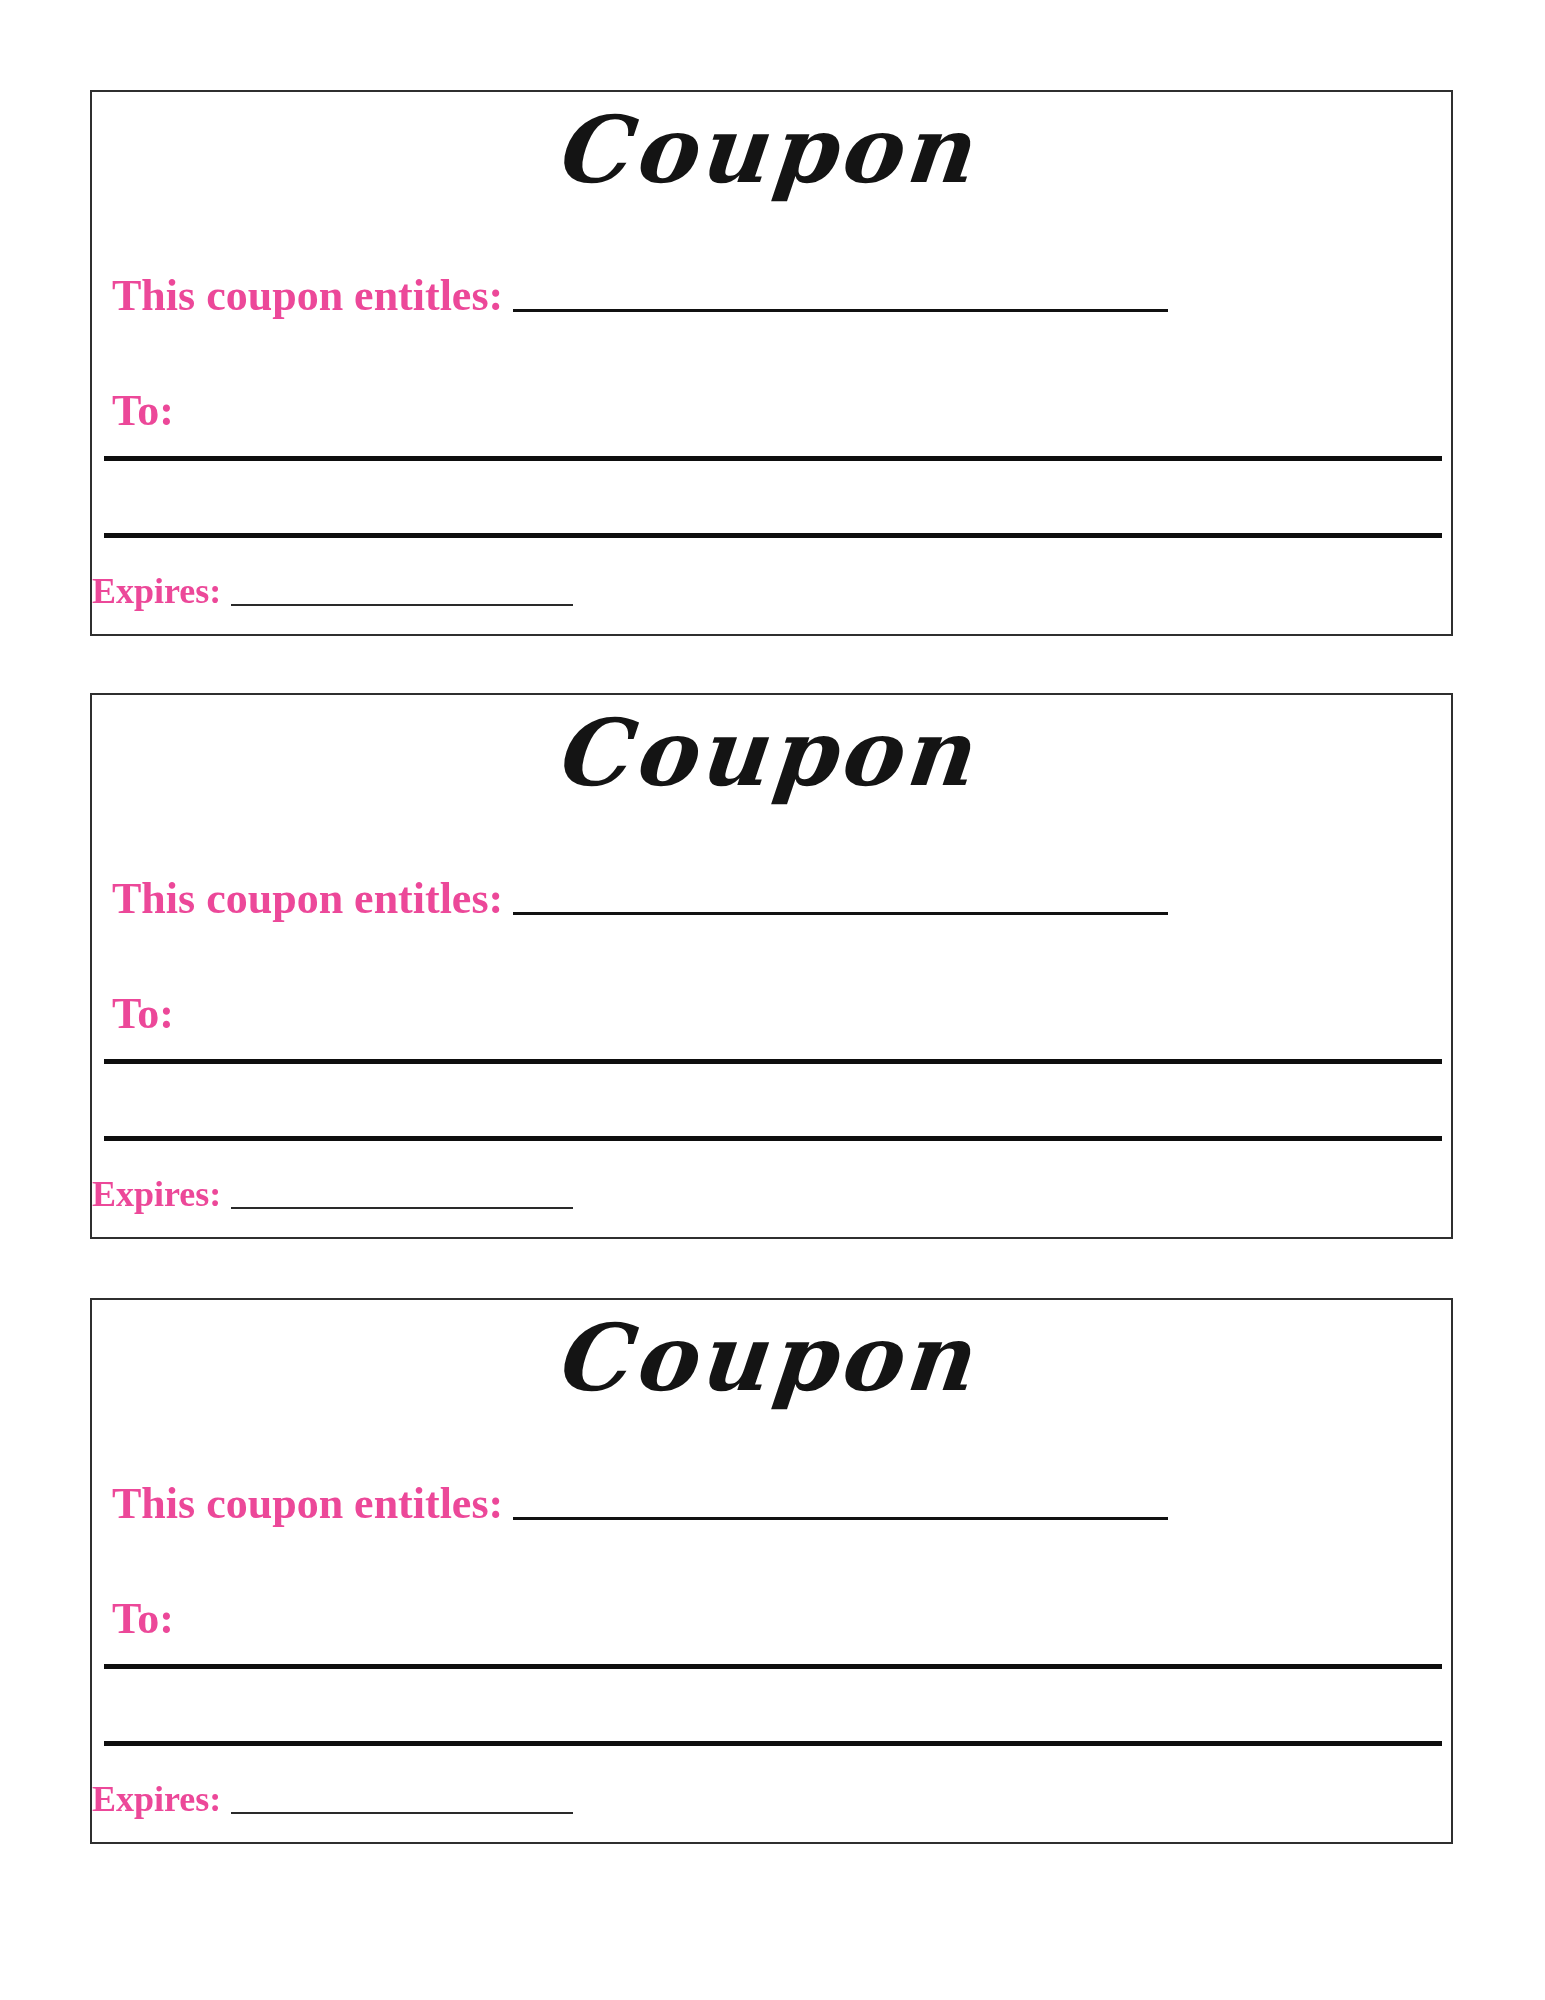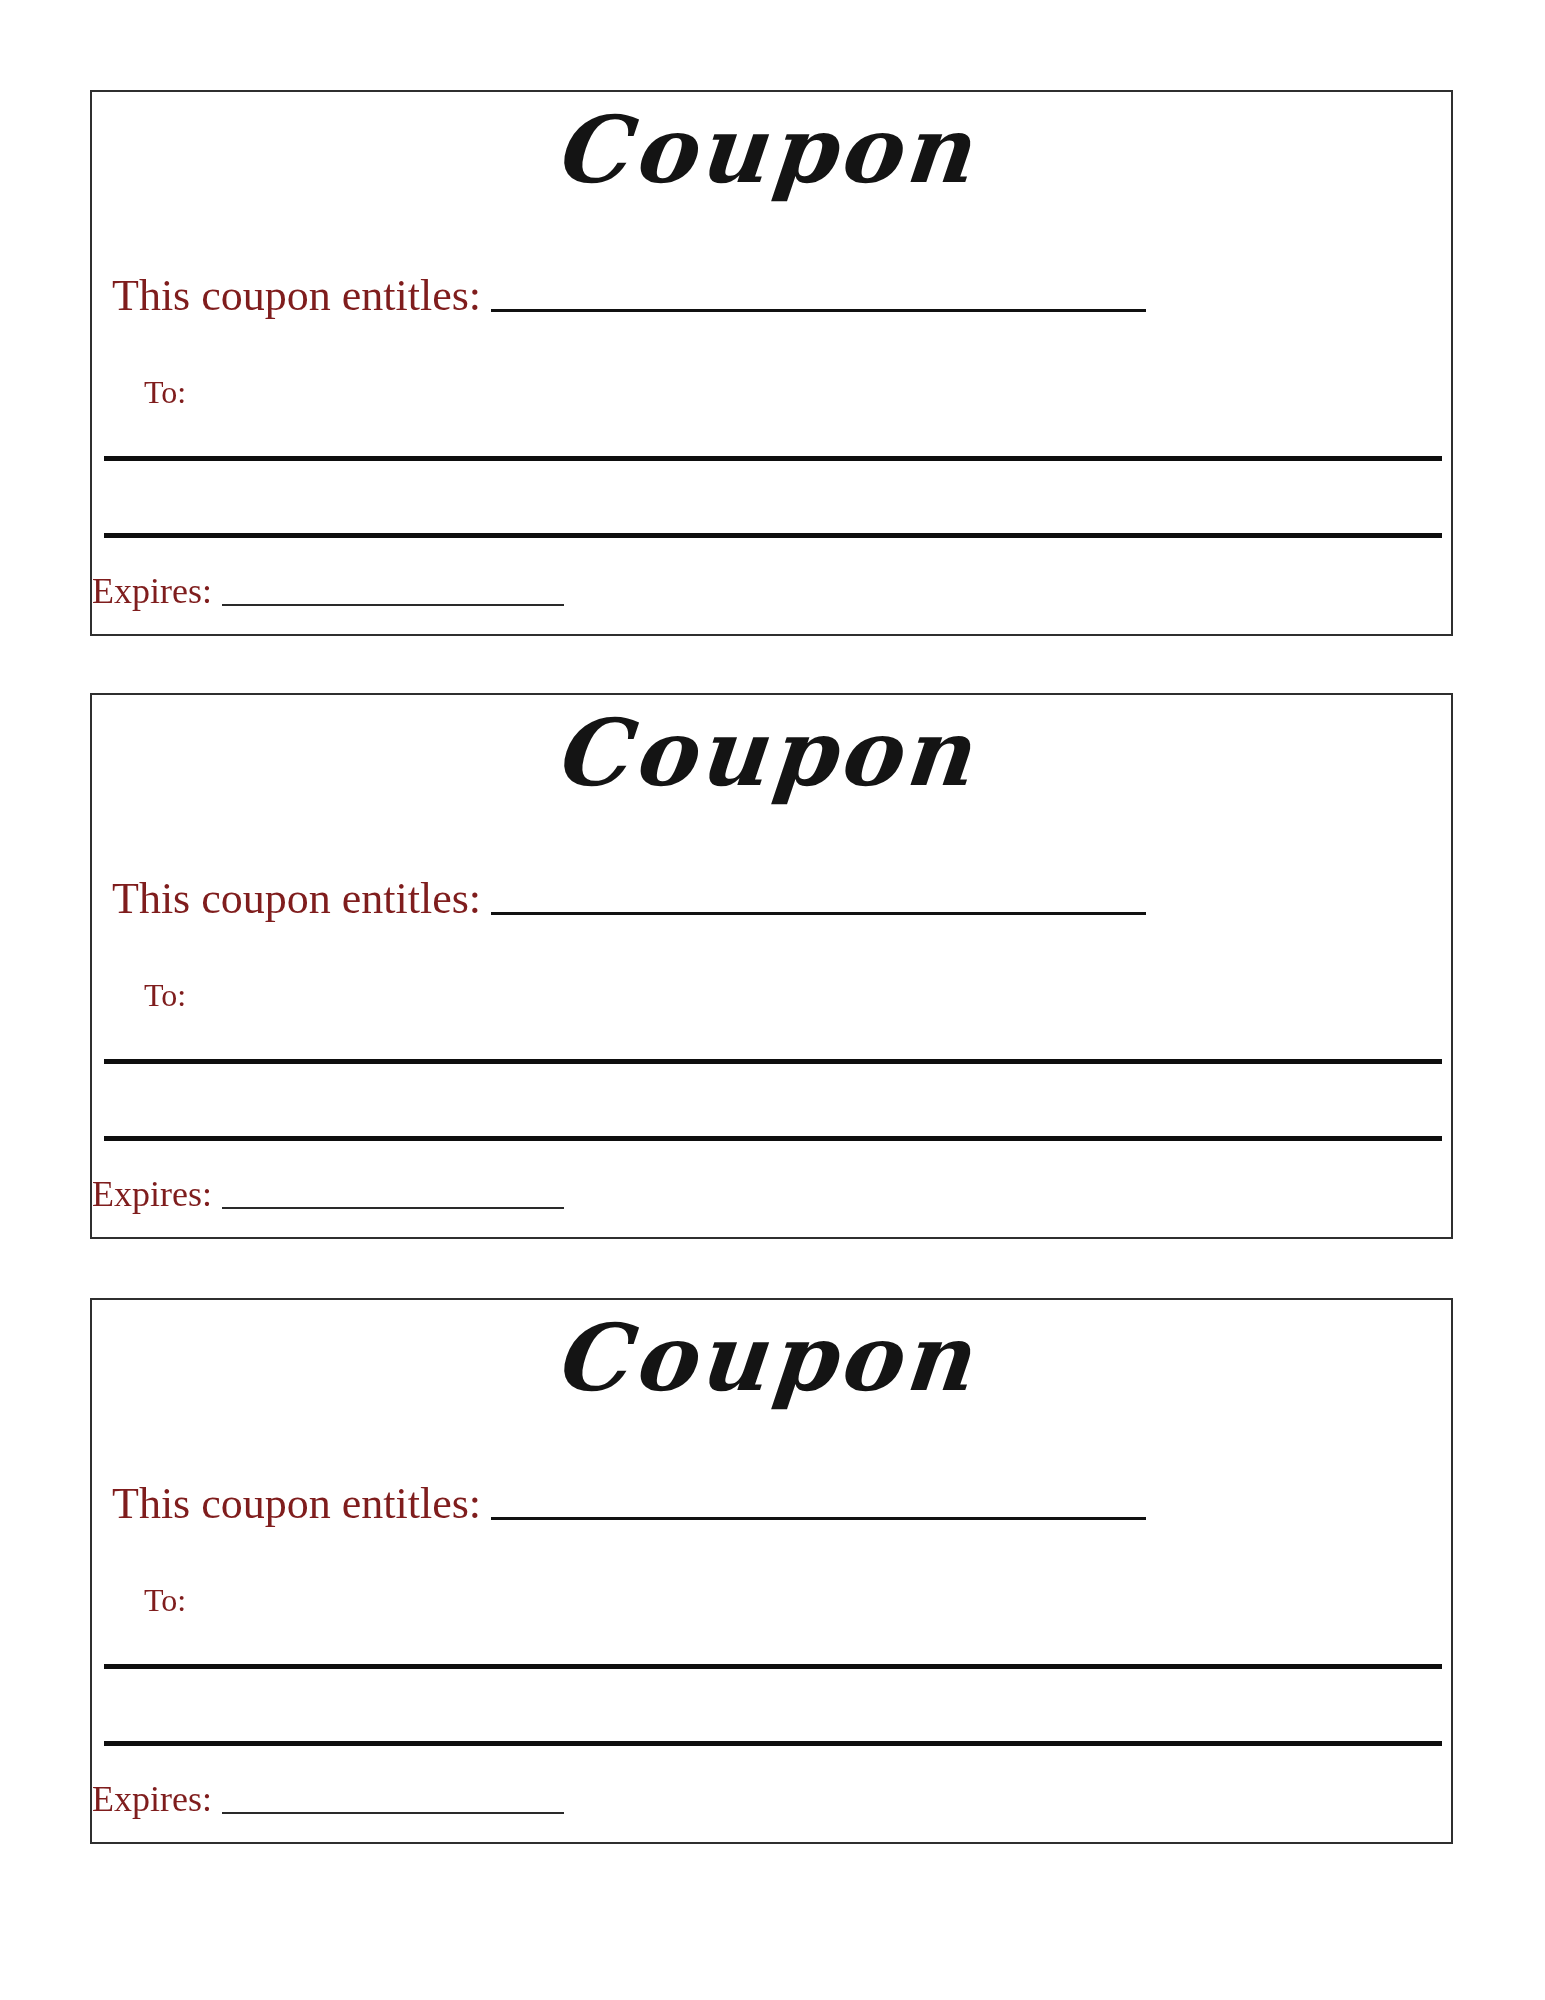--- a/index.html
+++ b/index.html
@@ -49,25 +49,24 @@
   .entitles-row {
     position: absolute;
     left: 20px;
     top: 178px;
     font-size: 44px;
     white-space: nowrap;
   }
   .to-row {
     position: absolute;
     left: 20px;
-    top: 282px;
-    font-size: 32px;
-    margin-left: 32px;
+    top: 293px;
+    font-size: 44px;
   }
-  .label { color: #7f1d1d; }
+  .label { color: #ec4899; font-weight: bold; }
 
   .blank {
     display: inline-block;
     height: 6px;
     position: relative;
     top: 2px;
     margin-left: 10px;
   }
   .entitles-blank {
     width: 655px;

